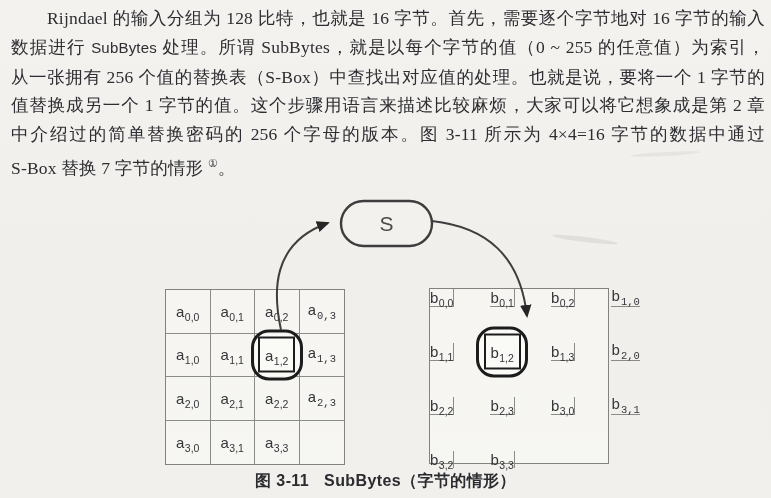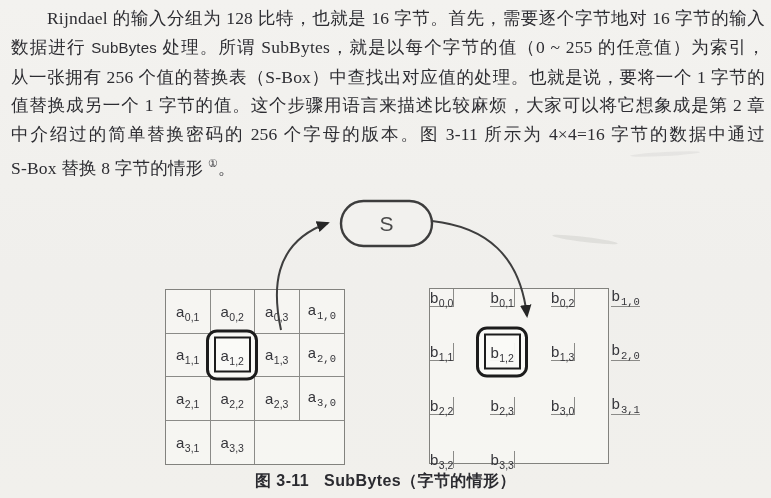--- a/index.html
+++ b/index.html
@@ -31,21 +31,21 @@
     border-right:1px solid #8b8b88;border-bottom:1px solid #8b8b88;
     font-family:"Liberation Sans","DejaVu Sans",sans-serif;
     font-size:15px;color:#35353a;
   }
   .cell:nth-child(4n){border-right:none;font-family:Liberation Mono, monospace;}
   .cell:nth-child(n+13){border-bottom:none;}
   .cell sub{font-size:10.5px;vertical-align:-4px;margin-left:0.5px;line-height:0;}
   
   .hl{
     position:absolute;left:50%;top:50%;transform:translate(-50%,-50%);
-    width:46px;height:45px;border:3.5px solid #1c1c1c;border-radius:11px;
+    width:46px;height:45px;border:3.5px solid #1c1c1c;border-radius:18px;
     background:rgba(250,250,247,0.95);
     display:flex;align-items:center;justify-content:center;z-index:2;text-align:right;
   }
   .hl-inner{
     width:33px;height:32px;border:2px solid #1c1c1c;
     display:flex;align-items:center;justify-content:center;
   }
   
   #diagram-svg{position:absolute;left:0;top:0;z-index:3;pointer-events:none;}
   .arrow-path{fill:none;stroke:#3e3e3e;stroke-width:2;}
@@ -68,24 +68,27 @@
 </style>
 </head>
 <body>
 
 <div id="paragraph">
     <div class="line fill indent"><span>Rijndael 的输入分组为 128 比特，也就是 16 字节。首先，需要逐个字节地对 16 字节的输入</span></div>
     <div class="line fill"><span>数据进行 </span><span class="seg-k">SubBytes</span><span> 处理。所谓 SubBytes，就是以每个字节的值（0 ~ 255 的任意值）为索引，</span></div>
     <div class="line fill"><span>从一张拥有 256 个值的替换表（S-Box）中查找出对应值的处理。也就是说，要将一个 1 字节的</span></div>
     <div class="line fill"><span>值替换成另一个 1 字节的值。这个步骤用语言来描述比较麻烦，大家可以将它想象成是第 2 章</span></div>
     <div class="line fill"><span>中介绍过的简单替换密码的 256 个字母的版本。图 3-11 所示为 4×4=16 字节的数据中通过</span></div>
-    <div class="line"><span>S-Box 替换 8 字节的情形 </span><span class="seg-sup">①</span><span>。</span></div>
+    <div class="line"><span>S-Box 替换 7 字节的情形 </span><span class="seg-sup">①</span><span>。</span></div>
   </div>
 
 <div id="grid-a" class="grid">
+    <div class="cell">
+      <span><span>a</span><sub>0,0</sub></span>
+    </div>
     <div class="cell">
       <span><span>a</span><sub>0,1</sub></span>
     </div>
     <div class="cell">
       <span><span>a</span><sub>0,2</sub></span>
     </div>
     <div class="cell">
       <span><span>a</span><sub>0,3</sub></span>
     </div>
     <div class="cell">

